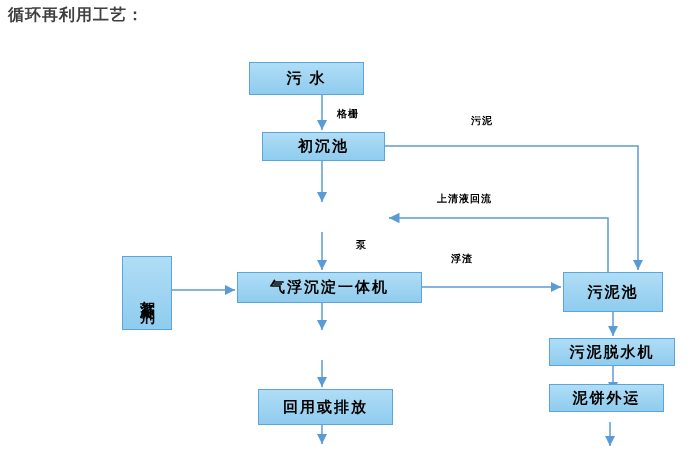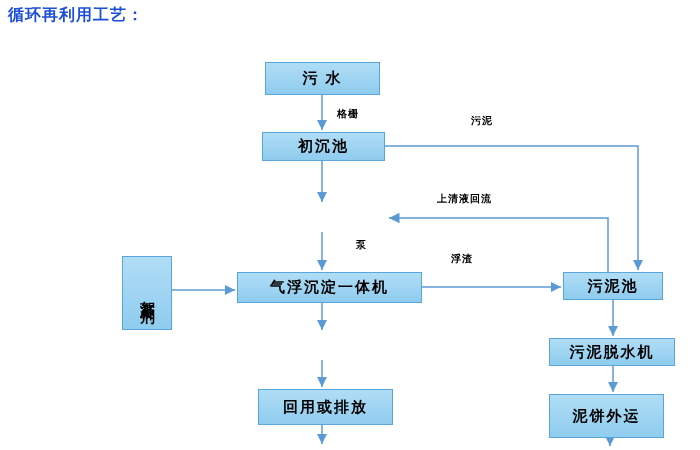--- a/index.html
+++ b/index.html
@@ -5,21 +5,21 @@
   html,body{margin:0;padding:0;background:#ffffff;}
   .canvas{
     position:relative;
     width:700px;height:450px;
     background:#ffffff;
     font-family:"Liberation Sans", sans-serif;
     overflow:hidden;
   }
   .title{
     position:absolute;left:8px;top:5px;
-    font-size:16px;font-weight:bold;color:#1d4ed8;
+    font-size:16px;font-weight:bold;color:#404040;
     letter-spacing:1px;
   }
   .box{
     position:absolute;
     box-sizing:border-box;
     background:linear-gradient(180deg,#b0ddf6 0%,#8fccee 100%);
     border:1px solid #58a6dc;
     display:flex;align-items:center;justify-content:center;
     font-size:15px;font-weight:bold;color:#000;
     letter-spacing:2px;
@@ -64,37 +64,37 @@
     <path class="ln" d="M322,417 V444" marker-end="url(#ah)"></path>
     <path class="ln" d="M172,290 H235" marker-end="url(#ah)"></path>
     <path class="ln" d="M422,287 H561" marker-end="url(#ah)"></path>
     <path class="ln" d="M613,300 V336" marker-end="url(#ah)"></path>
     <path class="ln" d="M613,366 V392" marker-end="url(#ah)"></path>
     <path class="ln" d="M610,422 V446" marker-end="url(#ah)"></path>
     <path class="ln" d="M385,146 H638 V270" marker-end="url(#ah)"></path>
     <path class="ln" d="M608,272 V218 H389" marker-end="url(#ah)"></path>
   </svg>
 
-  <div class="box" style="left:265px;top:62px;width:115px;height:33px;">污 水</div>
+  <div class="box" style="left:249px;top:62px;width:115px;height:33px;">污 水</div>
 
   <div class="box" style="left:262px;top:132px;width:123px;height:29px;">初沉池</div>
 
 
   <div class="box vertical" style="left:122px;top:256px;width:50px;height:74px;">絮凝剂</div>
 
   <div class="box" style="left:237px;top:272px;width:185px;height:31px;">气浮沉淀一体机</div>
 
 
   <div class="box" style="left:258px;top:389px;width:135px;height:36px;">回用或排放</div>
 
-  <div class="box" style="left:563px;top:272px;width:100px;height:28px;">污泥池</div>
+  <div class="box" style="left:563px;top:272px;width:100px;height:40px;">污泥池</div>
 
   <div class="box" style="left:549px;top:338px;width:126px;height:28px;">污泥脱水机</div>
 
-  <div class="box" style="left:549px;top:394px;width:115px;height:44px;">泥饼外运</div>
+  <div class="box" style="left:549px;top:384px;width:115px;height:28px;">泥饼外运</div>
 
   <div class="elabel" style="left:337px;top:107px;">格栅</div>
 
   <div class="elabel" style="left:471px;top:114px;">污泥</div>
 
   <div class="elabel" style="left:437px;top:192px;">上清液回流</div>
 
   <div class="elabel" style="left:356px;top:238px;">泵</div>
 
   <div class="elabel" style="left:451px;top:252px;">浮渣</div>

